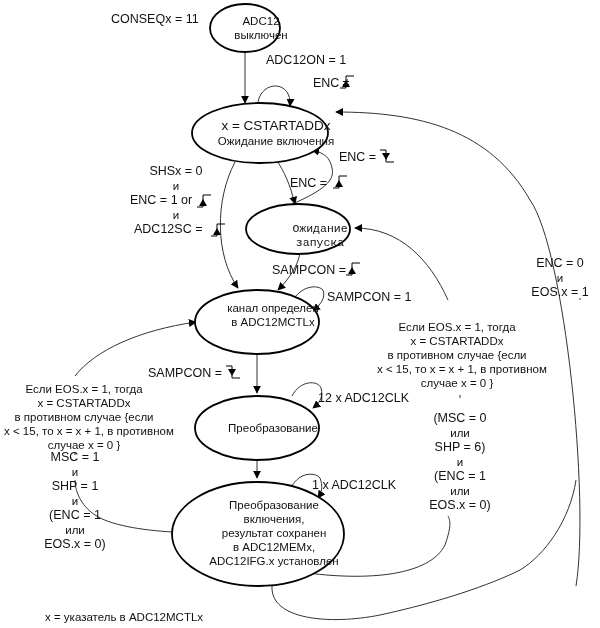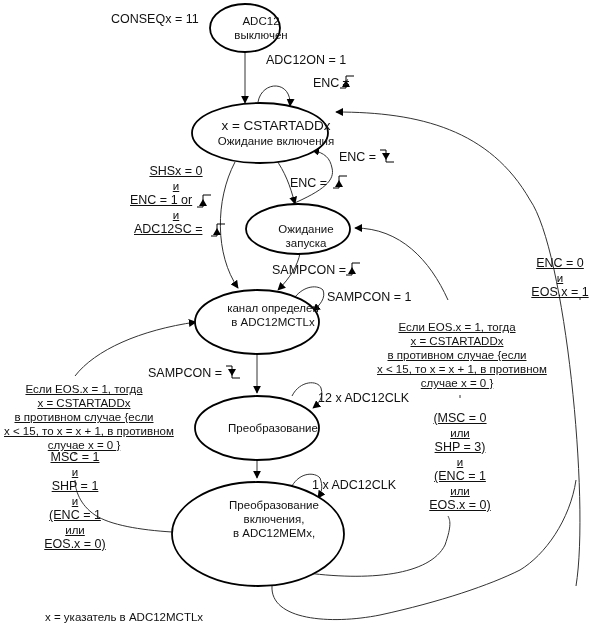--- a/index.html
+++ b/index.html
@@ -1,20 +1,20 @@
 <!DOCTYPE html>
 <html><head>
 <meta charset="utf-8">
 <style>
   html, body { margin:0; padding:0; background:#ffffff; }
   #stage { position:relative; width:600px; height:628px; overflow:hidden; background:#fff;
     font-family:"Liberation Sans", sans-serif; color:#000; }
   svg#diagram { position:absolute; left:0; top:0; }
   .lbl { position:absolute; font-size:12.5px; line-height:15px; white-space:nowrap; color:#111; }
-  .center { text-align:center;text-decoration:underline; }
+  .center { text-align:center; }
   .small { font-size:11.5px; line-height:14px; }
   .state-text { position:absolute; text-align:center; font-size:11.5px; line-height:14px; color:#111;padding-left:16px; }
   .edge { fill:none; stroke:#333; stroke-width:1; }
   .node { fill:#fff; stroke:#000; stroke-width:1.8; }
 </style>
 </head>
 <body>
 
 <div id="stage">
 <svg id="diagram" width="600" height="628" viewBox="0 0 600 628">
@@ -78,34 +78,36 @@
 </svg>
 
 <div class="state-text" style="left:210px;top:14px;width:70px;">
   <div>ADC12</div>
   <div>выключен</div>
 </div>
 <div class="state-text" style="left:192px;top:118px;width:136px;">
   <div class="big" style="font-size:13.5px;line-height:16px;">x = CSTARTADDx</div>
   <div>Ожидание включения</div>
 </div>
-<div class="state-text" style="left:246px;top:222px;width:88px;">
+<div class="state-text" style="left:260px;top:222px;width:88px;font-family:Liberation Mono, monospace;">
   <div>Ожидание запуска</div>
 </div>
 <div class="state-text" style="left:195px;top:301px;width:124px;">
   <div>канал определен</div>
   <div>в ADC12MCTLx</div>
 </div>
 <div class="state-text" style="left:195px;top:421px;width:124px;">
   <div>Преобразование</div>
 </div>
 <div class="state-text" style="left:172px;top:498px;width:172px;">
   <div>Преобразование</div>
   <div>включения,</div>
+  <div>результат сохранен</div>
   <div>в ADC12MEMx,</div>
+  <div>ADC12IFG.x установлен</div>
 </div>
 
 <div class="lbl" style="left:111px;top:12px;">CONSEQx = 11</div>
 <div class="lbl" style="left:266px;top:53px;">ADC12ON = 1</div>
 <div class="lbl" style="left:313px;top:76px;">ENC ≠</div>
 <div class="lbl" style="left:339px;top:150px;">ENC =</div>
 <div class="lbl" style="left:290px;top:176px;">ENC =</div>
 
 <div class="lbl center" style="left:128px;top:164px;width:96px;">
   <div>SHSx = 0</div>
@@ -149,21 +151,21 @@
   <div>Если EOS.x = 1, тогда</div>
   <div>x = CSTARTADDx</div>
   <div>в противном случае {если</div>
   <div>x &lt; 15, то x = x + 1, в противном</div>
   <div>случае x = 0 }</div>
 </div>
 
 <div class="lbl center" style="left:424px;top:411px;width:72px;">
   <div>(MSC = 0</div>
   <div class="small">или</div>
-  <div>SHP = 3)</div>
+  <div>SHP = 6)</div>
   <div class="small">и</div>
   <div>(ENC = 1</div>
   <div class="small">или</div>
   <div>EOS.x = 0)</div>
 </div>
 
 <div class="lbl small" style="left:45px;top:610px;">x = указатель в ADC12MCTLx</div>
 </div>
 
 </body></html>

